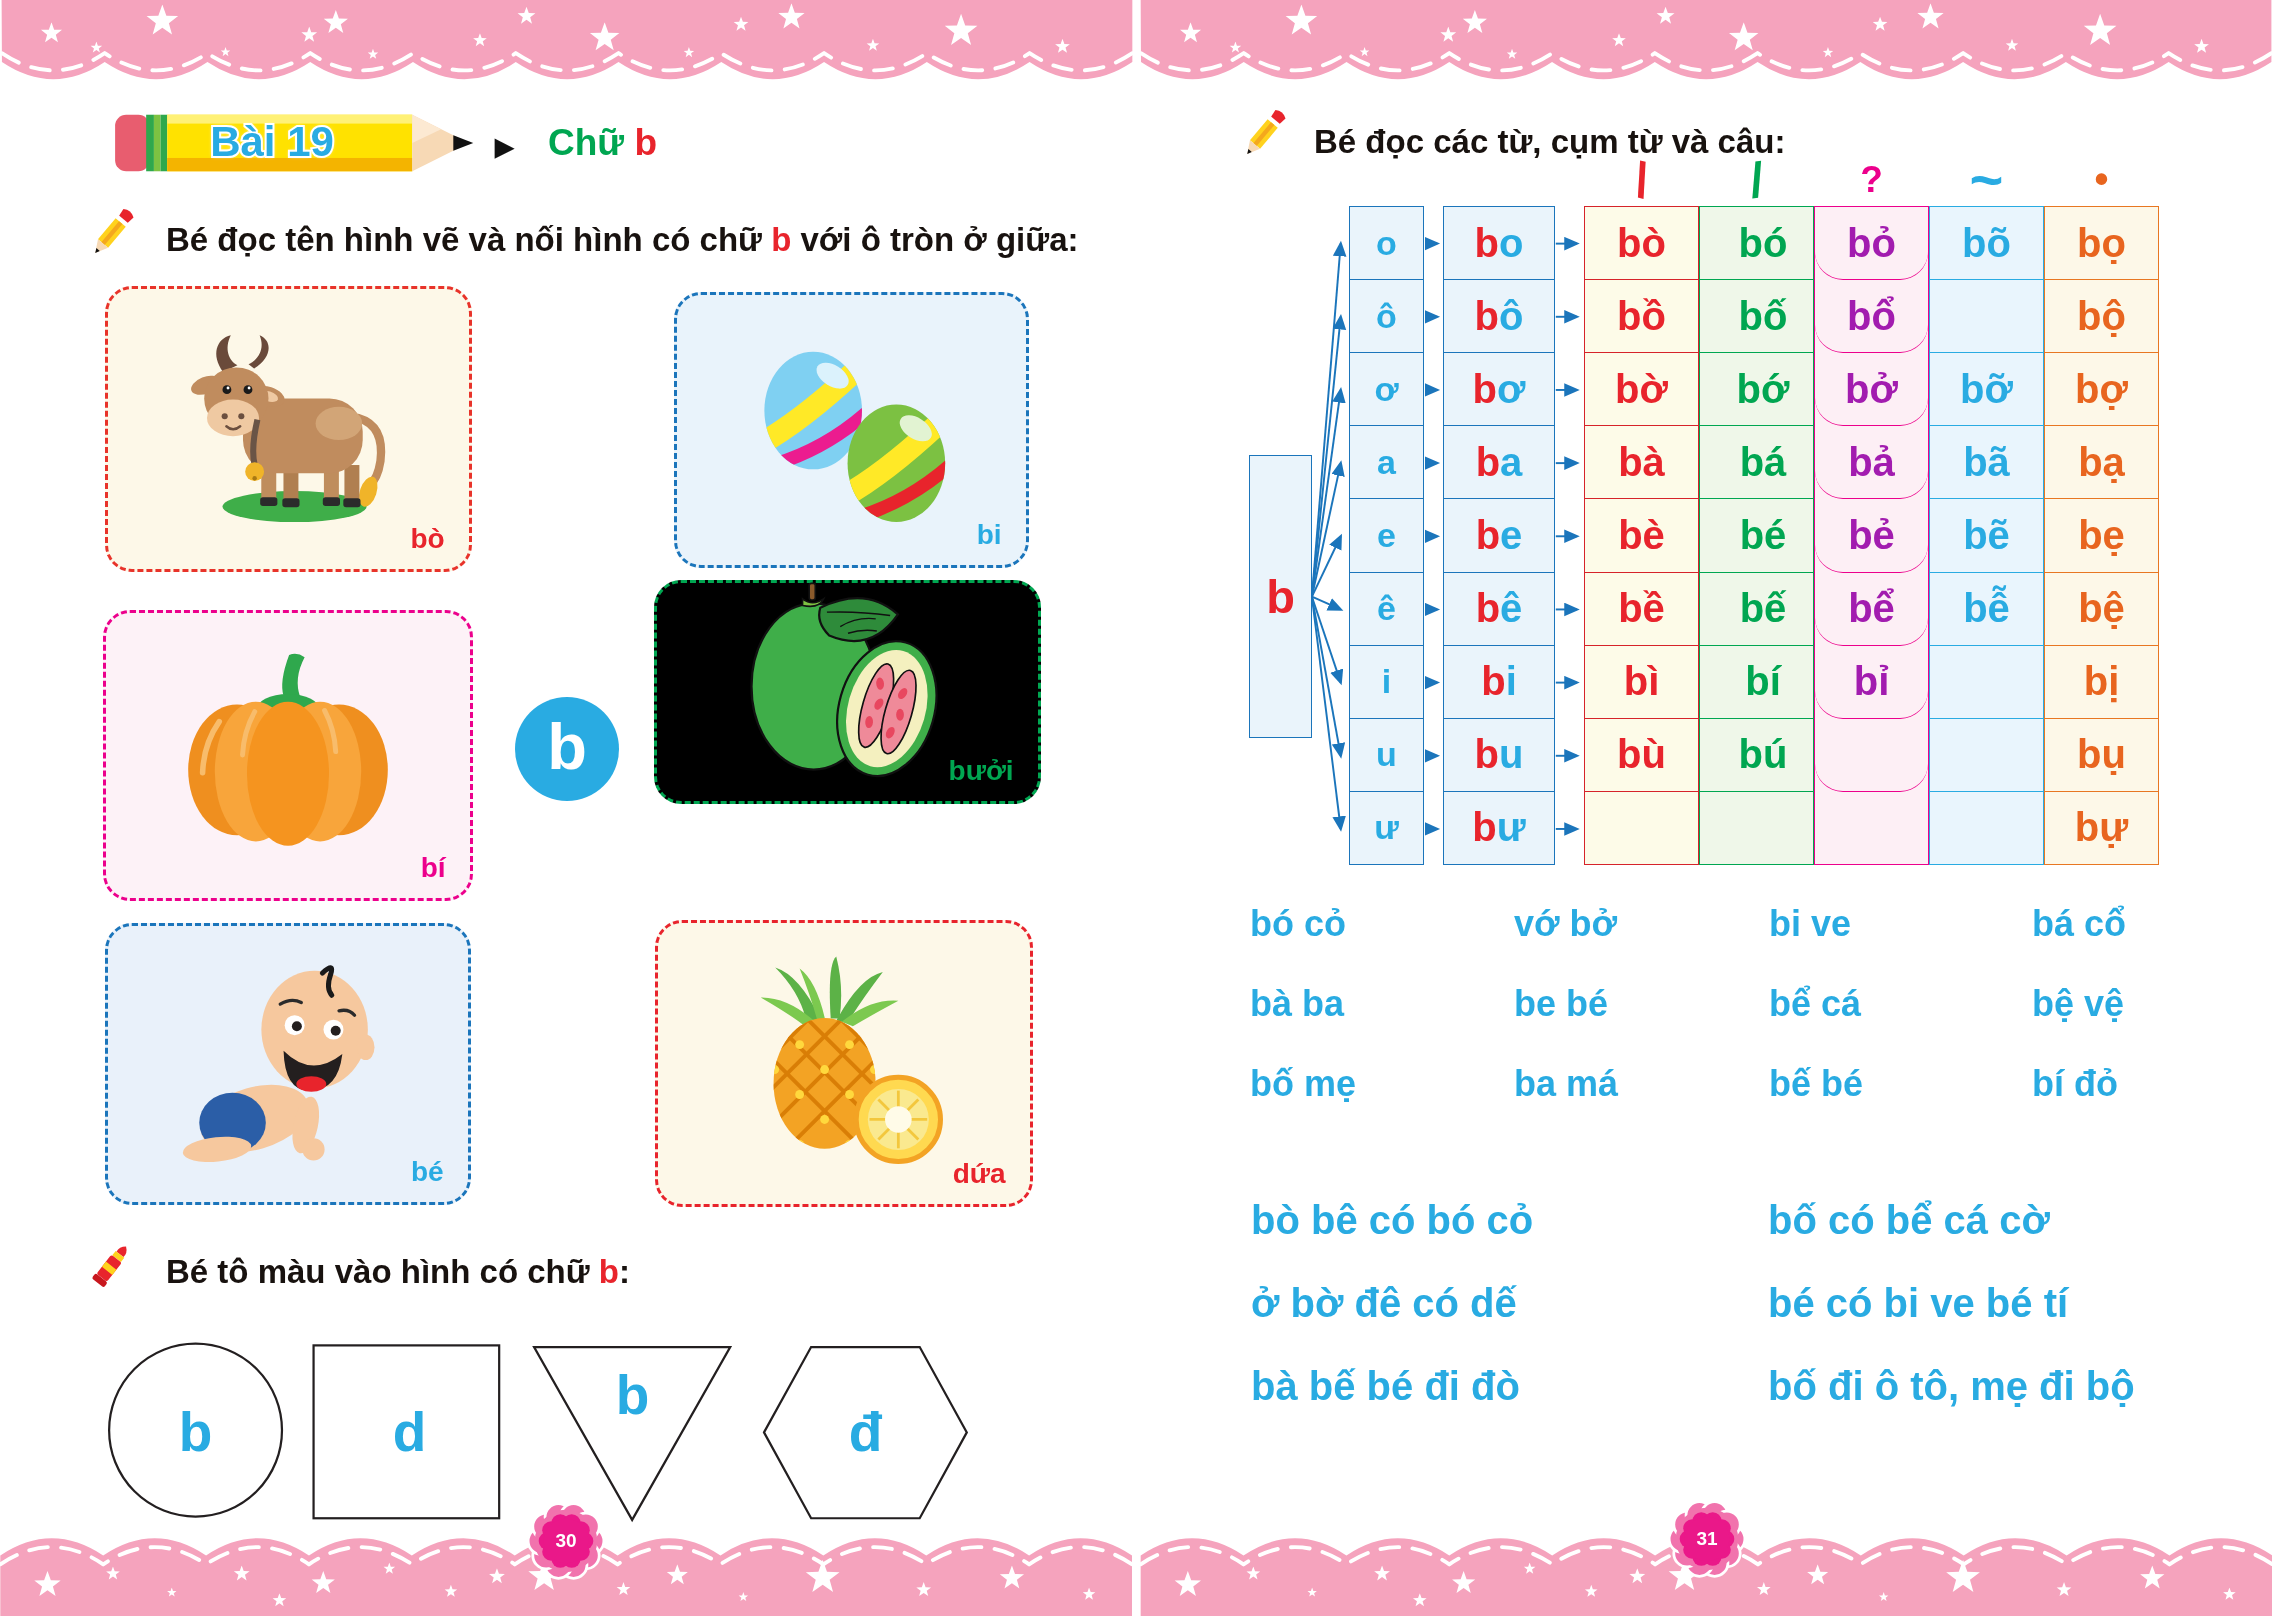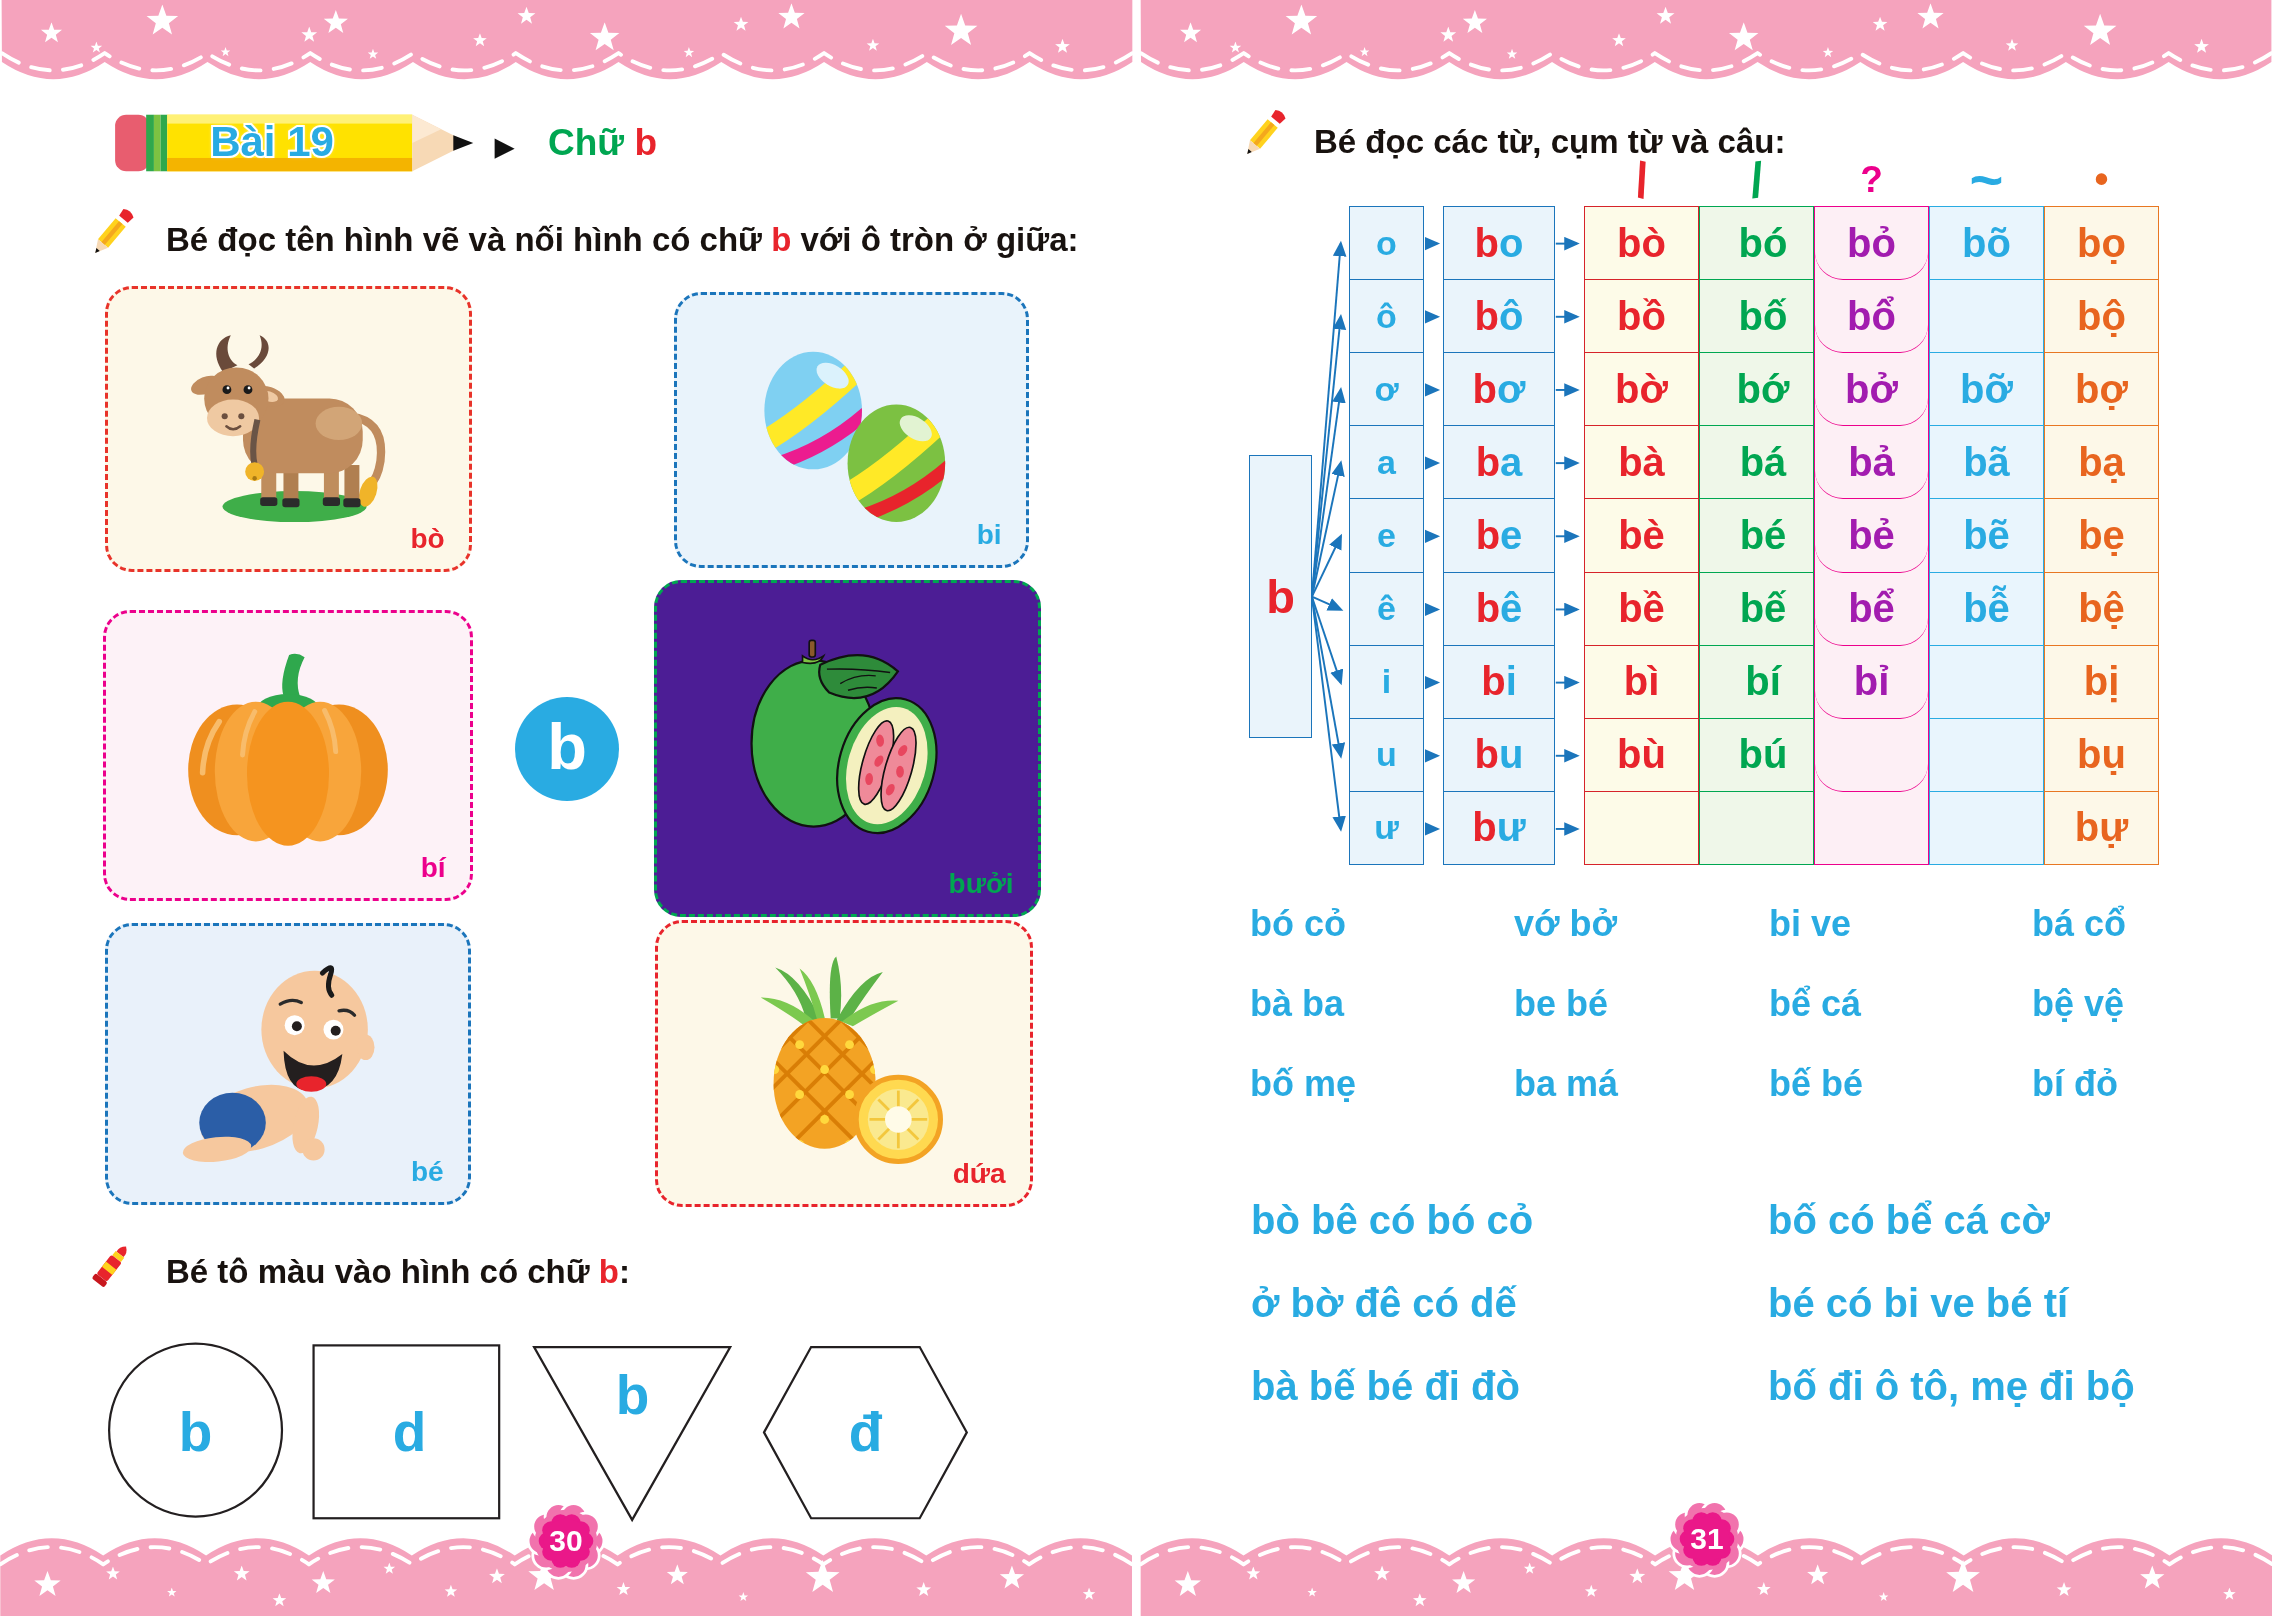--- a/index.html
+++ b/index.html
@@ -57,21 +57,21 @@
   
   .banner-text{position:absolute;left:139px;top:118px;width:266px;text-align:center;font-size:42px;
                color:#29abe2;-webkit-text-stroke:3.9px #fff;paint-order:stroke fill;
                text-shadow:0 0 2.2px #fff,0 0 4.4px #fff;}
   .lesson-title{position:absolute;left:548px;top:122px;font-size:37px;white-space:nowrap;}
   .lesson-title .g{color:#00a651;} .lesson-title .r{color:#e8242c;}
   .tri{position:absolute;left:495px;top:132px;font-size:24.4px;color:#111;}
   
   .pagenum{position:absolute;width:78px;height:78px;}
   .pagenum .num{position:absolute;left:0;top:0;width:78px;height:78px;display:flex;
-                align-items:center;justify-content:center;color:#fff;font-size:30px;}
+                align-items:center;justify-content:center;color:#fff;font-size:19px;}
 </style>
 </head>
 <body>
 
 <div id="canvas">
 
   <svg class="abs" style="left:0;top:0" width="2273" height="97" viewBox="0 0 4095 175">
     <defs>
       <symbol id="st" viewBox="0 0 24 24">
         <polygon points="12,0 14.9,8.1 23.4,8.3 16.7,13.5 19,21.7 12,16.8 5,21.7 7.3,13.5 0.6,8.3 9.1,8.1" fill="#fff"></polygon>
@@ -228,21 +228,21 @@
       <ellipse cx="162" cy="218" rx="74" ry="126" fill="#f8a53b"></ellipse>
       <ellipse cx="278" cy="218" rx="74" ry="126" fill="#f8a53b"></ellipse>
       <ellipse cx="220" cy="222" rx="74" ry="130" fill="#f5941f"></ellipse>
       <path d="M96 128 q-28 40 -30 92" stroke="#f8bc6b" stroke-width="10" fill="none" stroke-linecap="round"></path>
       <path d="M160 110 q-20 36 -22 78" stroke="#f8bc6b" stroke-width="9" fill="none" stroke-linecap="round"></path>
       <path d="M286 108 q18 34 20 74" stroke="#f8bc6b" stroke-width="9" fill="none" stroke-linecap="round"></path>
     </svg>
     <span class="lbl" style="color:#ec008c">bí</span>
   </div>
 
-  <div class="card" style="left:654px;top:580px;width:387px;height:337px;border-color:#00a651;background:#4c1d95">
+  <div class="card" style="left:654px;top:580px;width:387px;height:224px;border-color:#00a651;background:#000000">
     <svg width="255" height="233" viewBox="0 0 460 420">
       <rect x="160" y="14" width="11" height="30" rx="4" fill="#8a5a2b" stroke="#111" stroke-width="3"></rect>
       <ellipse cx="168" cy="200" rx="112" ry="150" fill="#3fae49" stroke="#111" stroke-width="4"></ellipse>
       <path d="M148 42 q18 14 38 0 q-8 18 -38 12 Z" fill="#7dc242" stroke="#111" stroke-width="3"></path>
       <path d="M180 58 Q262 18 320 70 Q272 140 196 108 Q172 84 180 58 Z" fill="#2e8b3a" stroke="#111" stroke-width="4"></path>
       <path d="M192 66 Q250 64 306 72 M216 92 q30 -18 64 -14 M230 104 q26 -8 52 -4" stroke="#111" stroke-width="2.5" fill="none"></path>
       <g transform="rotate(16 300 240)">
         <ellipse cx="300" cy="240" rx="86" ry="124" fill="#3fae49" stroke="#111" stroke-width="4"></ellipse>
         <ellipse cx="300" cy="240" rx="70" ry="108" fill="#f4f0bf"></ellipse>
         <ellipse cx="280" cy="240" rx="24" ry="78" fill="#ef8a99" stroke="#111" stroke-width="3"></ellipse>

